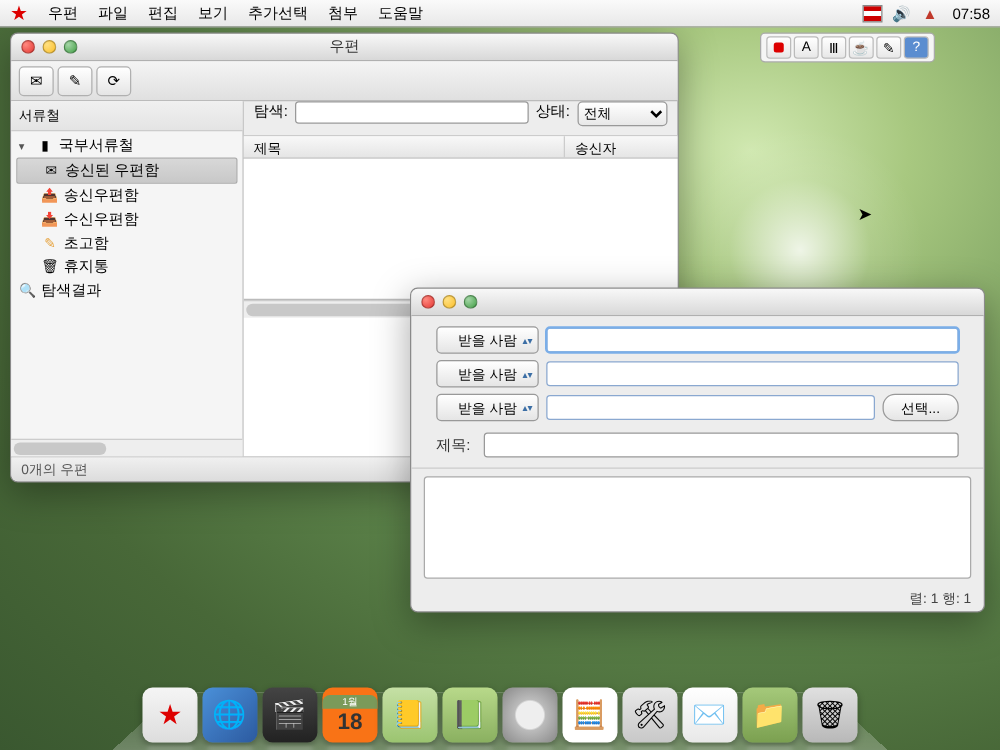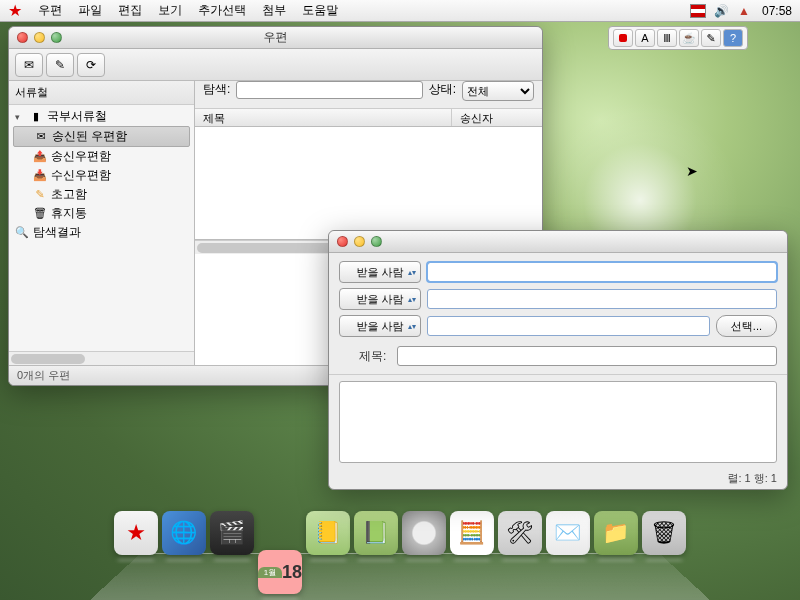--- a/index.html
+++ b/index.html
@@ -54,45 +54,45 @@
 .list-hdr .col:first-child { flex: 1; }
 .list-hdr .col:last-child { width: 90px; border-right: none; }
 .list-body { flex: 1; background: #fff; border-bottom: 1px solid #bbb; }
 .hscroll { height: 14px; background: #eee; border-top: 1px solid #ccc; position: relative; }
 .hscroll::after { content:""; position:absolute; left:2px; top:2px; width:40%; height:10px; background:#c8c8c8; border-radius:5px; }
 .preview { flex: 1; background: #fff; }
 .statusbar { height: 20px; background: linear-gradient(#f0f0f0,#dcdcdc); border-top: 1px solid #bbb; font-size: 11px; color: #555; padding: 2px 8px; border-radius: 0 0 6px 6px; }
 
 
 .compose { top: 230px; left: 328px; width: 460px; height: 260px; display: flex; flex-direction: column; z-index: 40; }
-.compose .form { padding: 8px 10px; display: flex; flex-direction: column; gap: 5px; border-bottom: 1px solid #ccc; }
+.compose .form { padding: 8px 20px; display: flex; flex-direction: column; gap: 5px; border-bottom: 1px solid #ccc; }
 .compose .row { display: flex; align-items: center; gap: 6px; }
 .compose .recip-btn { width: 82px; height: 22px; font-size: 11px; border: 1px solid #999; border-radius: 4px; background: linear-gradient(#fff,#e5e5e5); display: flex; align-items: center; justify-content: center; position: relative; cursor: default; }
 .compose .recip-btn .arr { position: absolute; right: 4px; font-size: 8px; color: #3b6ea5; display:flex; flex-direction:column; line-height:5px; }
 .compose .row input { flex: 1; height: 20px; border: 1px solid #8aa8d0; border-radius: 3px; padding: 0 4px; font-size: 11px; background: #fff; }
 .compose .row input.focus { outline: 2px solid #7baee8; outline-offset: -1px; }
 .compose .sel-btn { height: 22px; padding: 0 14px; font-size: 11px; border: 1px solid #999; border-radius: 10px; background: linear-gradient(#fff,#e5e5e5); cursor: default; }
 .compose .subj { display: flex; align-items: center; gap: 8px; padding-top: 4px; }
-.compose .subj label { font-size: 12px; color: #333; width: 30px; margin-left: 20px; }
+.compose .subj label { font-size: 12px; color: #333; width: 30px; }
 .compose .subj input { flex: 1; height: 20px; border: 1px solid #999; border-radius: 3px; padding: 0 4px; font-size: 11px; background: #fff; }
 .compose .bodyarea { flex: 1; margin: 6px 10px 8px; background: #fff; border: 1px solid #aaa; border-radius: 3px; }
 .compose .status { height: 18px; font-size: 11px; color: #444; text-align: right; padding: 0 10px 4px; }
 
 
 .cursor { position: absolute; top: 163px; left: 686px; font-size: 14px; color: #000; z-index: 200; pointer-events: none; }
 
 
 .dock-refl { position:absolute; bottom:0; left:90px; right:90px; height:68px; background: linear-gradient(rgba(255,255,255,0.05), rgba(255,255,255,0.25)); border-top:1px solid rgba(255,255,255,0.3); transform: perspective(200px) rotateX(35deg); transform-origin: bottom; z-index:5; }
 .dock { position: absolute; bottom: 6px; left: 50%; transform: translateX(-50%); display: flex; gap: 4px; z-index: 10; }
 .dock .app { width: 44px; height: 44px; border-radius: 8px; display: flex; align-items: center; justify-content: center; font-size: 22px; box-shadow: 0 2px 6px rgba(0,0,0,0.3); cursor: default; position: relative; }
 .dock .app::after { content:""; position:absolute; bottom:-10px; left:10%; right:10%; height:10px; background: rgba(255,255,255,0.15); filter: blur(2px); transform: scaleY(-0.5); }
 .d-star{background:linear-gradient(#f5f5f5,#ddd);} .d-star span{color:#d00;}
 .d-globe{background:linear-gradient(135deg,#4a90d9,#2c5aa0);}
 .d-media{background:linear-gradient(#444,#222);}
-.d-cal{background:#fca5a5; flex-direction:row;margin-top:39px;} .d-cal .m{background:#7a9a5a;color:#fff;font-size:8px;width:100%;text-align:center;border-radius:6px 6px 0 0;} .d-cal .d{font-size:18px;font-weight:bold;color:#333;}
+.d-cal{background:#f97316; flex-direction:column;} .d-cal .m{background:#7a9a5a;color:#fff;font-size:8px;width:100%;text-align:center;border-radius:6px 6px 0 0;} .d-cal .d{font-size:18px;font-weight:bold;color:#333;}
 .d-notes{background:linear-gradient(#c5e0a5,#9bc470);}
 .d-addr{background:linear-gradient(#b8d98a,#8ab060);}
 .d-disk{background:radial-gradient(circle,#eee 35%,#bbb 40%,#888);border-radius:50%;}
 .d-calc{background:#fff;}
 .d-tools{background:linear-gradient(#e8e8e8,#c8c8c8);}
 .d-mail{background:linear-gradient(#fff,#e8e8e8);}
 .d-folder{background:linear-gradient(#a5c97a,#7ba050);}
 .d-trash{background:linear-gradient(#e0e0e0,#b8b8b8);}
 </style>
 </head>

